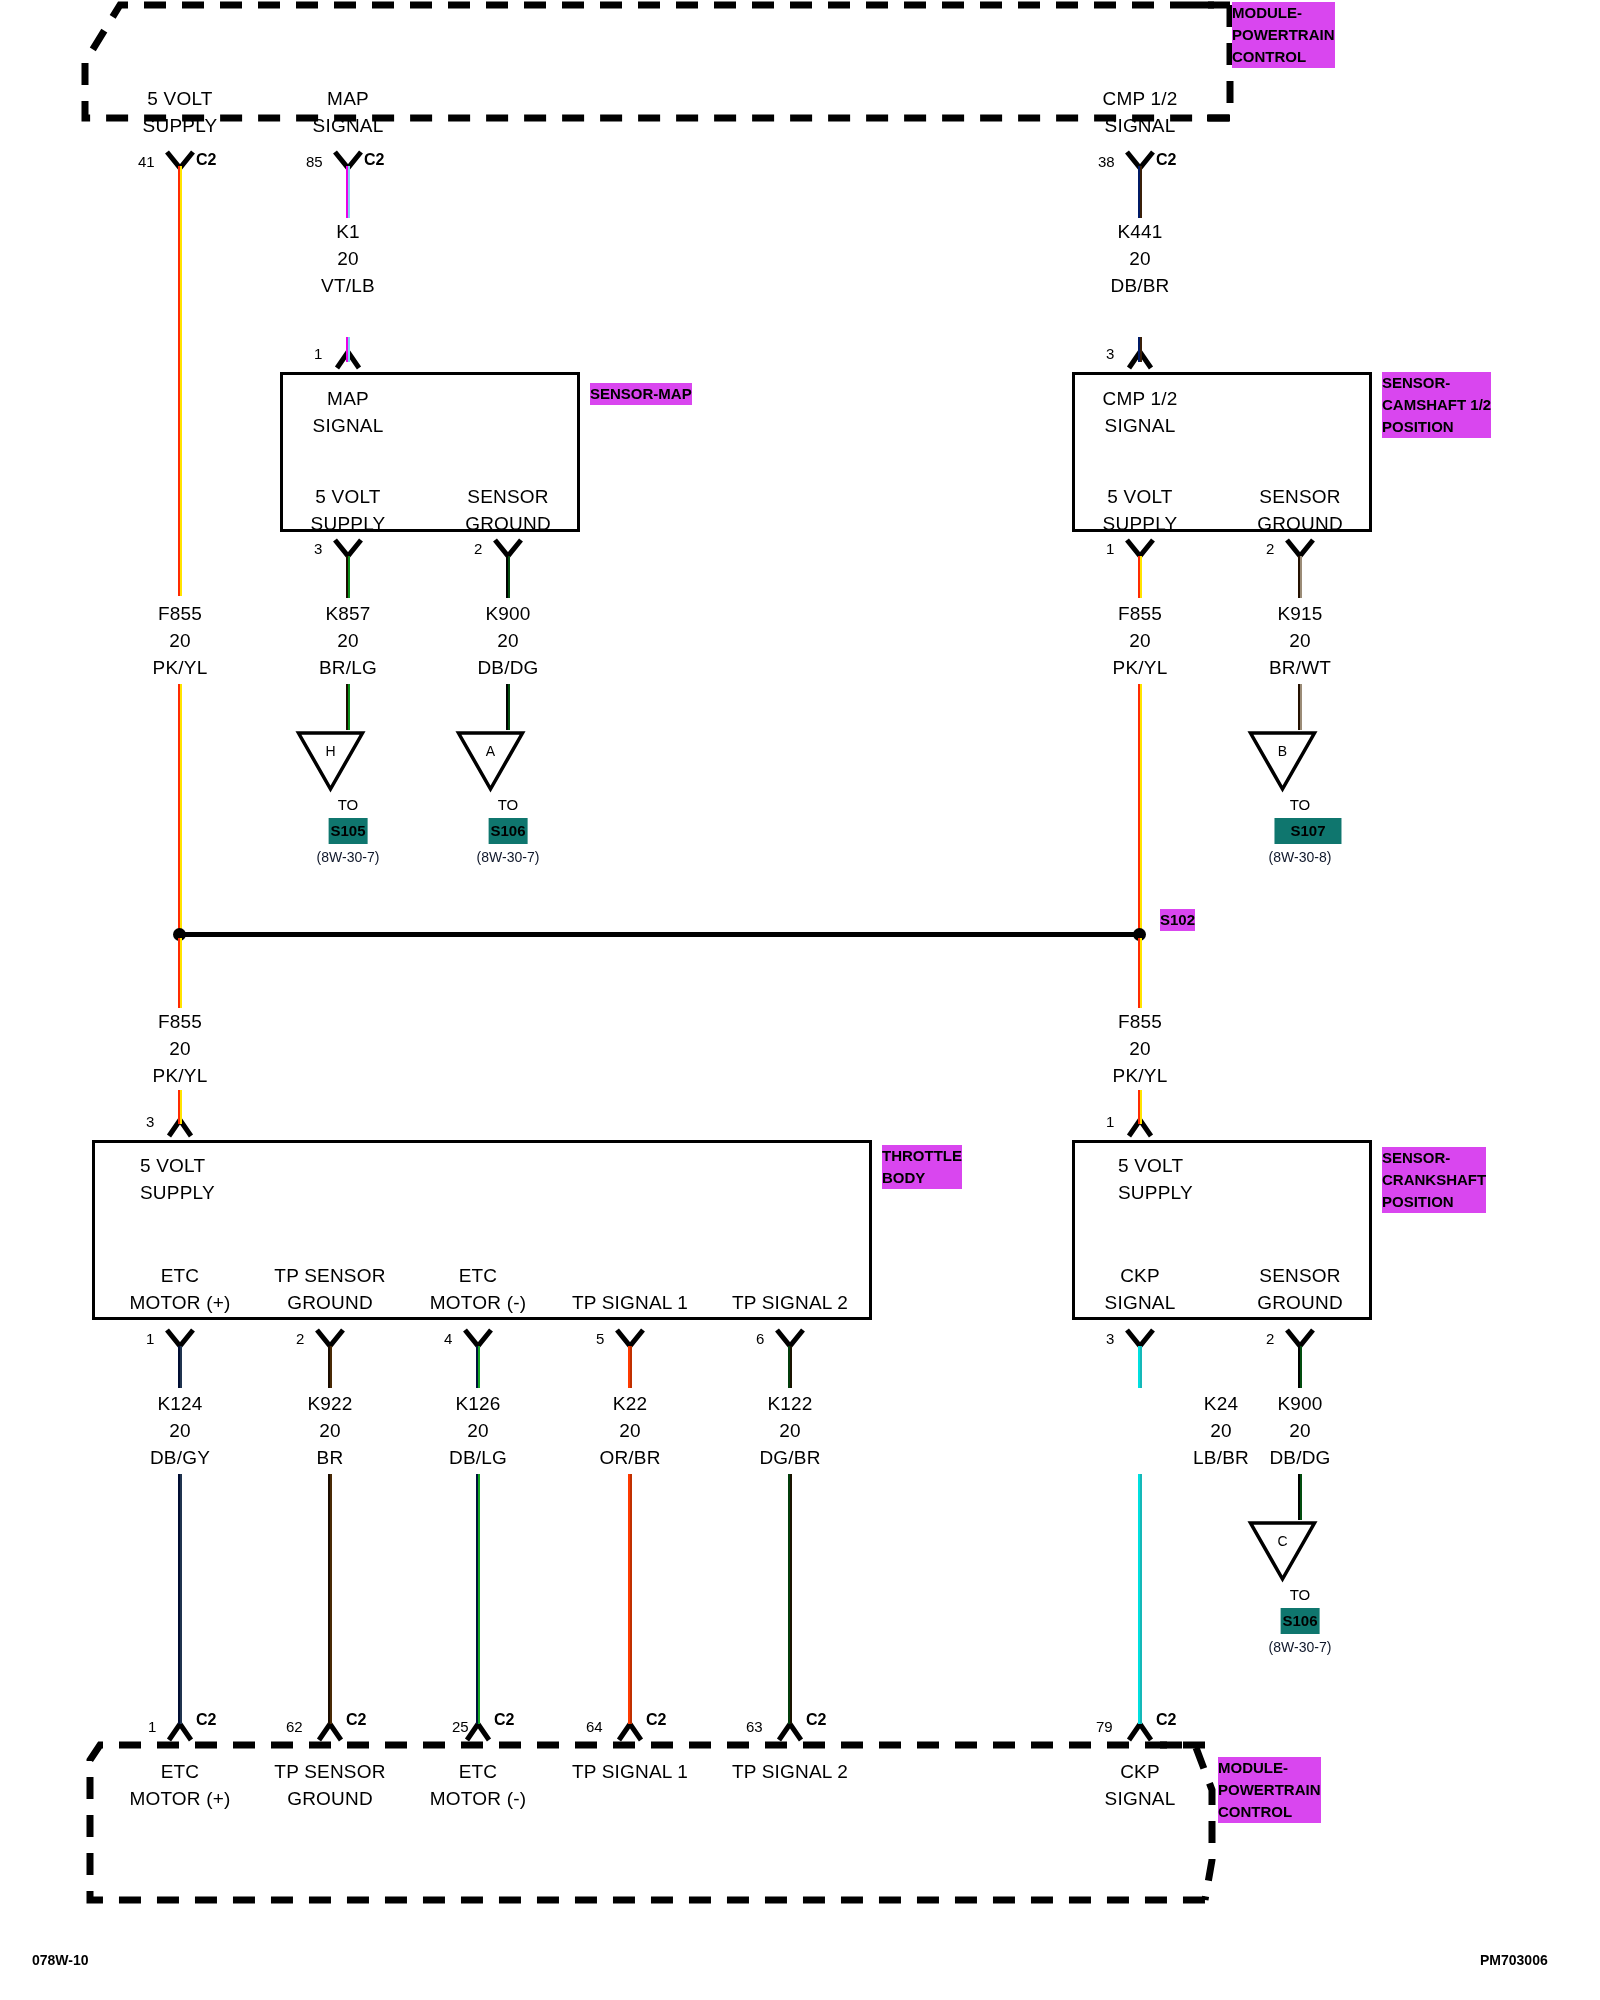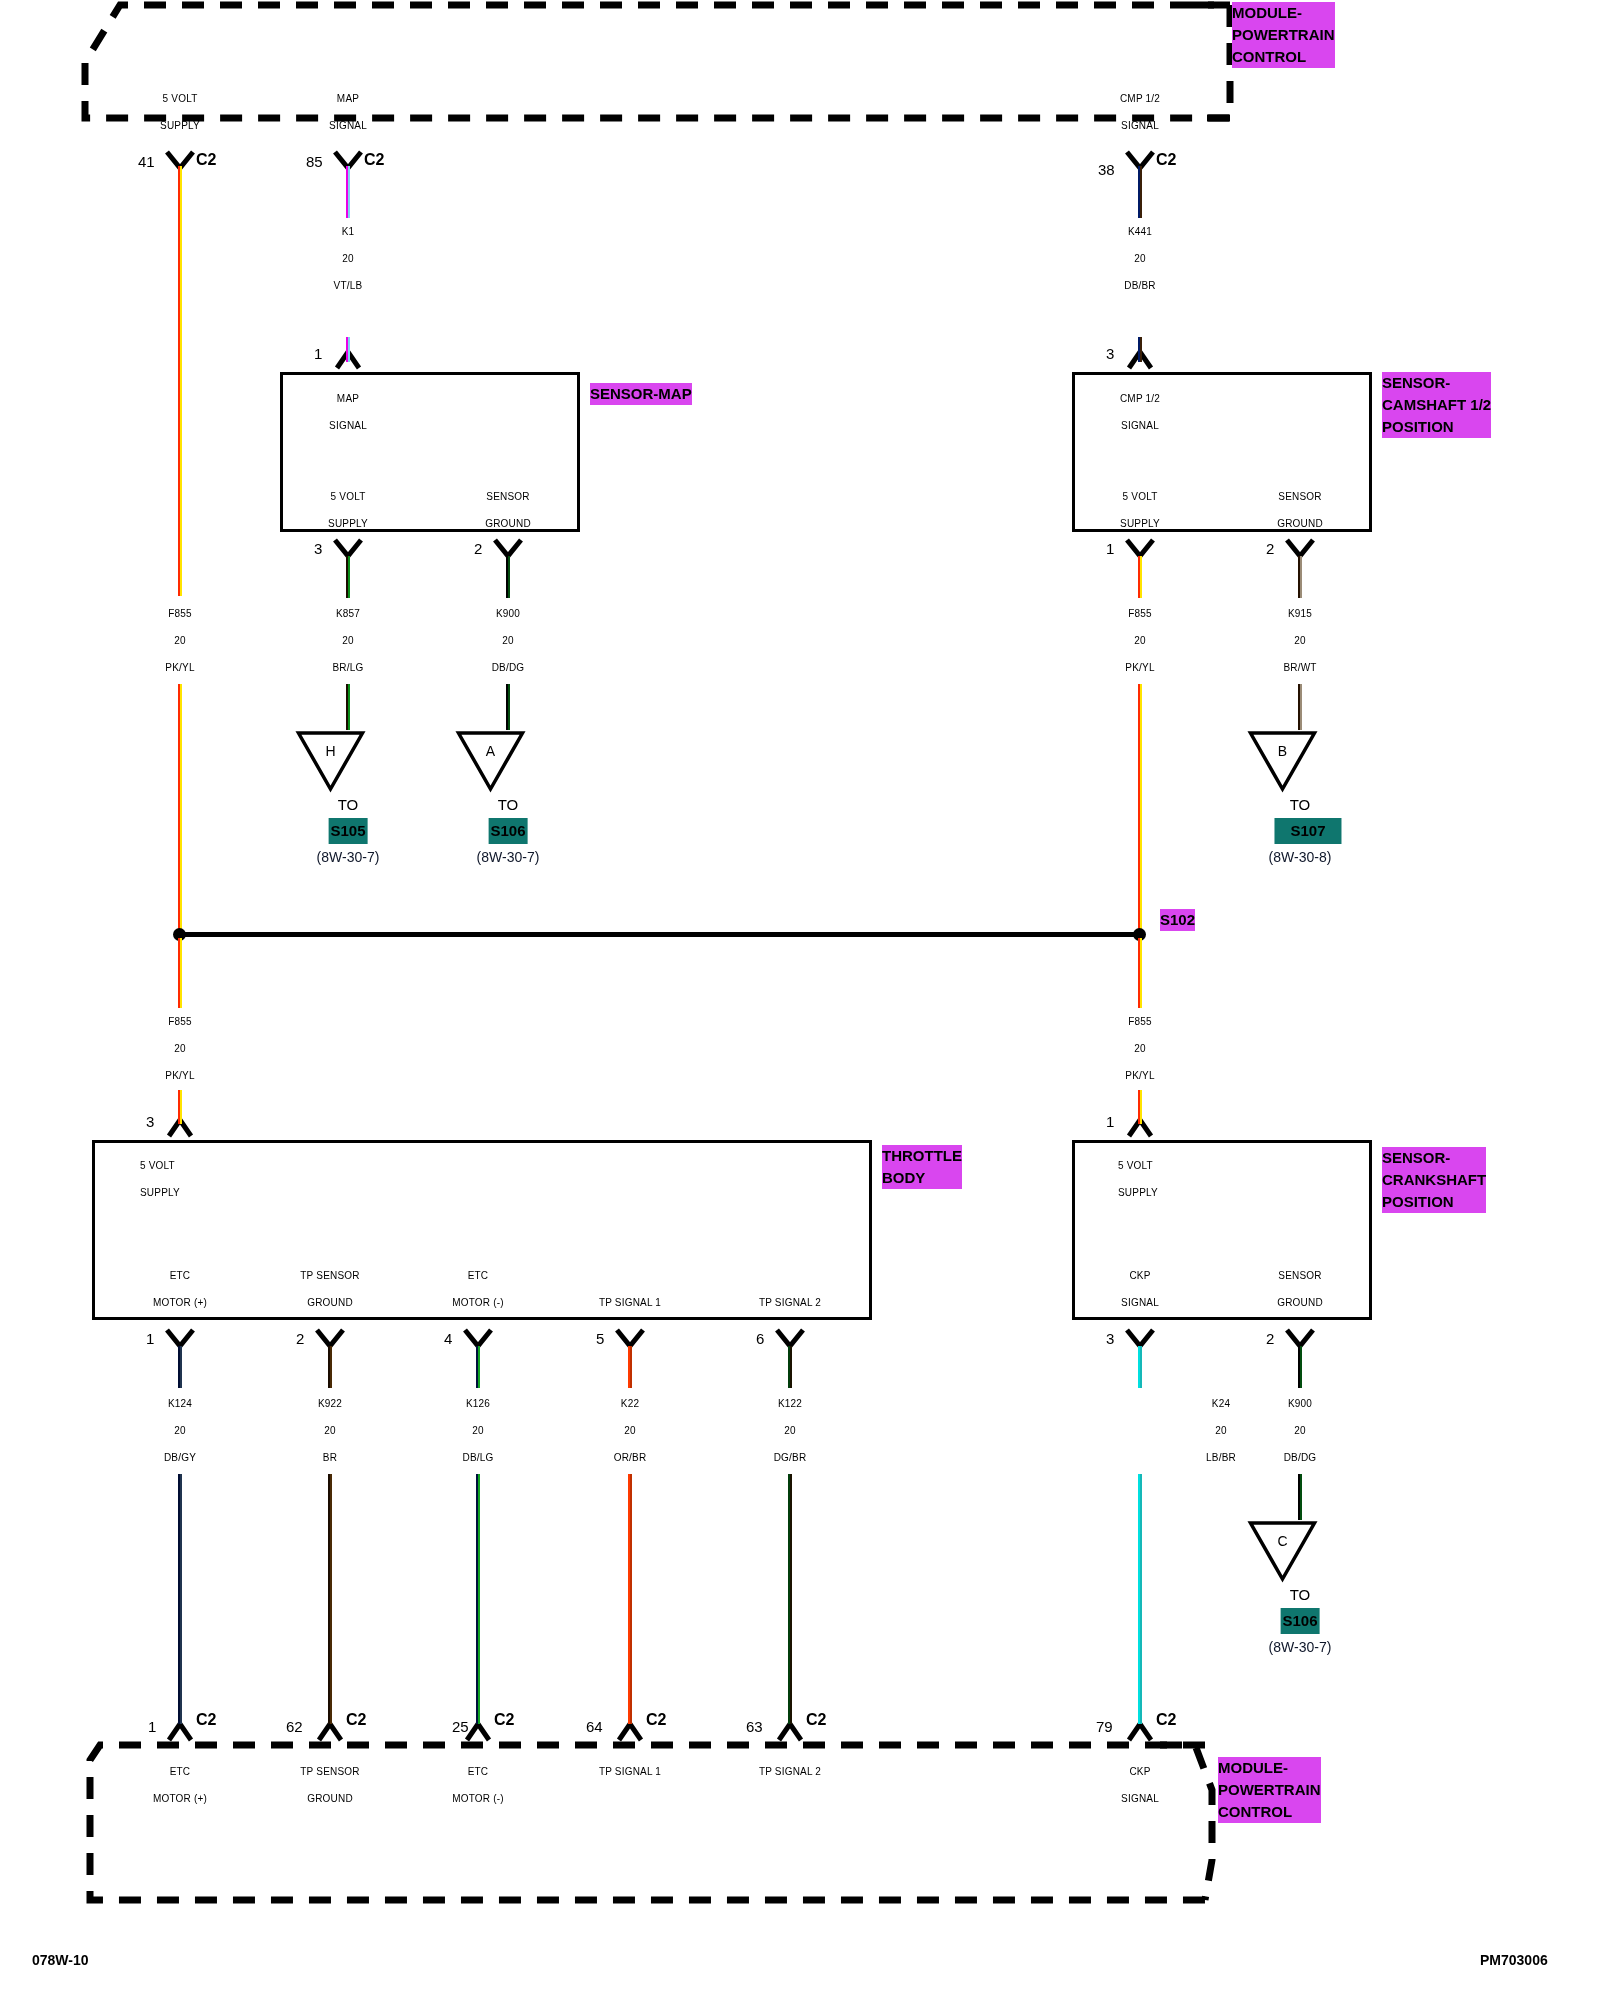--- a/index.html
+++ b/index.html
@@ -1,21 +1,21 @@
 <!DOCTYPE html>
 <html><head>
 <meta charset="utf-8">
 <style>
   html,body{margin:0;padding:0;background:#fff;}
   body{width:1600px;height:2000px;position:relative;
        font-family:"Liberation Sans",sans-serif;color:#000;}
   #stage{position:absolute;left:0;top:0;width:1600px;height:2000px;overflow:hidden;}
   .abs{position:absolute;}
   .ctr{transform:translateX(-50%);text-align:center;white-space:nowrap;}
-  .lbl{font-size:10px;line-height:27px;letter-spacing:.2px;}
+  .lbl{font-size:19px;line-height:27px;letter-spacing:.2px;}
   .hl{background:#d946ef;font-weight:bold;font-size:15px;line-height:22px;}
   .bx{position:absolute;border:3px solid #000;background:#fff;box-sizing:border-box;}
   .wire{position:absolute;width:4px;}
   .splice-dot{position:absolute;width:13px;height:13px;border-radius:50%;background:#000;}
   .splice-bar{position:absolute;height:5px;background:#000;}
   .footer{position:absolute;font-size:14px;font-weight:bold;}
   svg{display:block;overflow:visible;}
   .dash{position:absolute;left:0;top:0;}
   .pinnum{position:absolute;font-size:15px;white-space:nowrap;}
   .c2{position:absolute;font-size:16px;font-weight:bold;white-space:nowrap;}
@@ -206,21 +206,21 @@
       <path d="M619,1740 L630,1724 L641,1740"></path>
       <path d="M779,1740 L790,1724 L801,1740"></path>
       <path d="M1129,1740 L1140,1724 L1151,1740"></path>
     </g>
   </svg>
 
   <div class="pinnum" style="left:138px;top:153px;">41</div>
   <div class="c2" style="left:196px;top:151px;">C2</div>
   <div class="pinnum" style="left:306px;top:153px;">85</div>
   <div class="c2" style="left:364px;top:151px;">C2</div>
-  <div class="pinnum" style="left:1098px;top:161px;">38</div>
+  <div class="pinnum" style="left:1098px;top:153px;">38</div>
   <div class="c2" style="left:1156px;top:151px;">C2</div>
 
   <div class="pinnum" style="left:314px;top:345px;">1</div>
   <div class="pinnum" style="left:1106px;top:345px;">3</div>
   <div class="pinnum" style="left:314px;top:540px;">3</div>
   <div class="pinnum" style="left:474px;top:540px;">2</div>
   <div class="pinnum" style="left:1106px;top:540px;">1</div>
   <div class="pinnum" style="left:1266px;top:540px;">2</div>
 
   <div class="pinnum" style="left:146px;top:1113px;">3</div>

